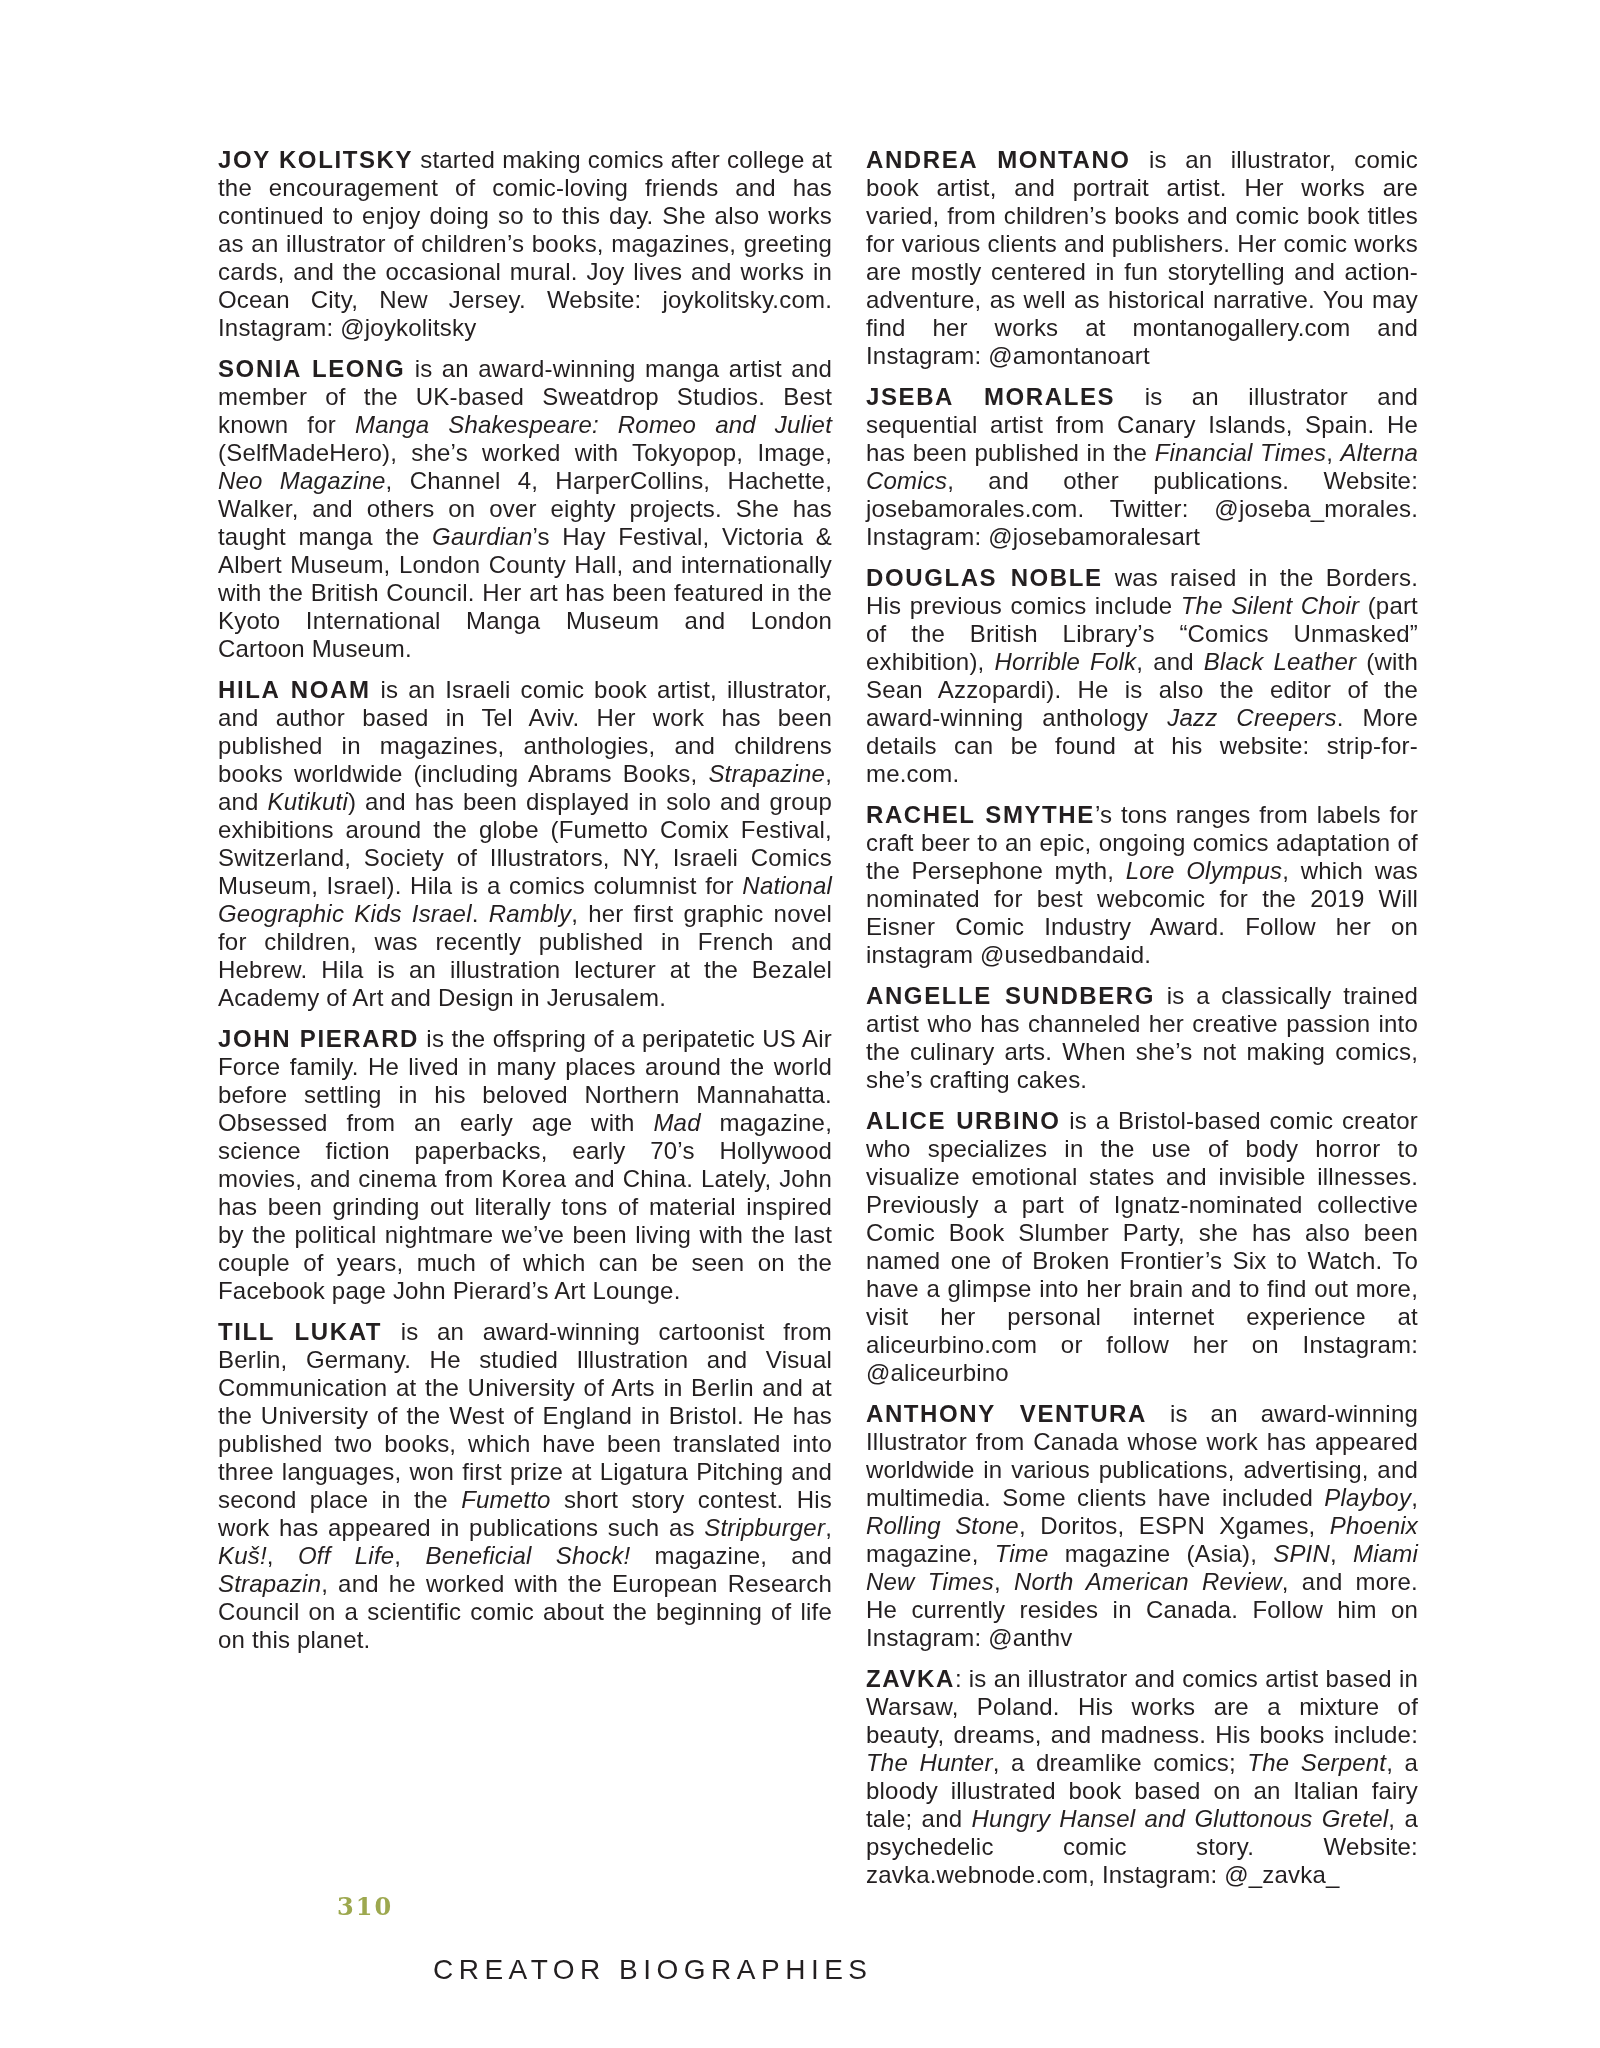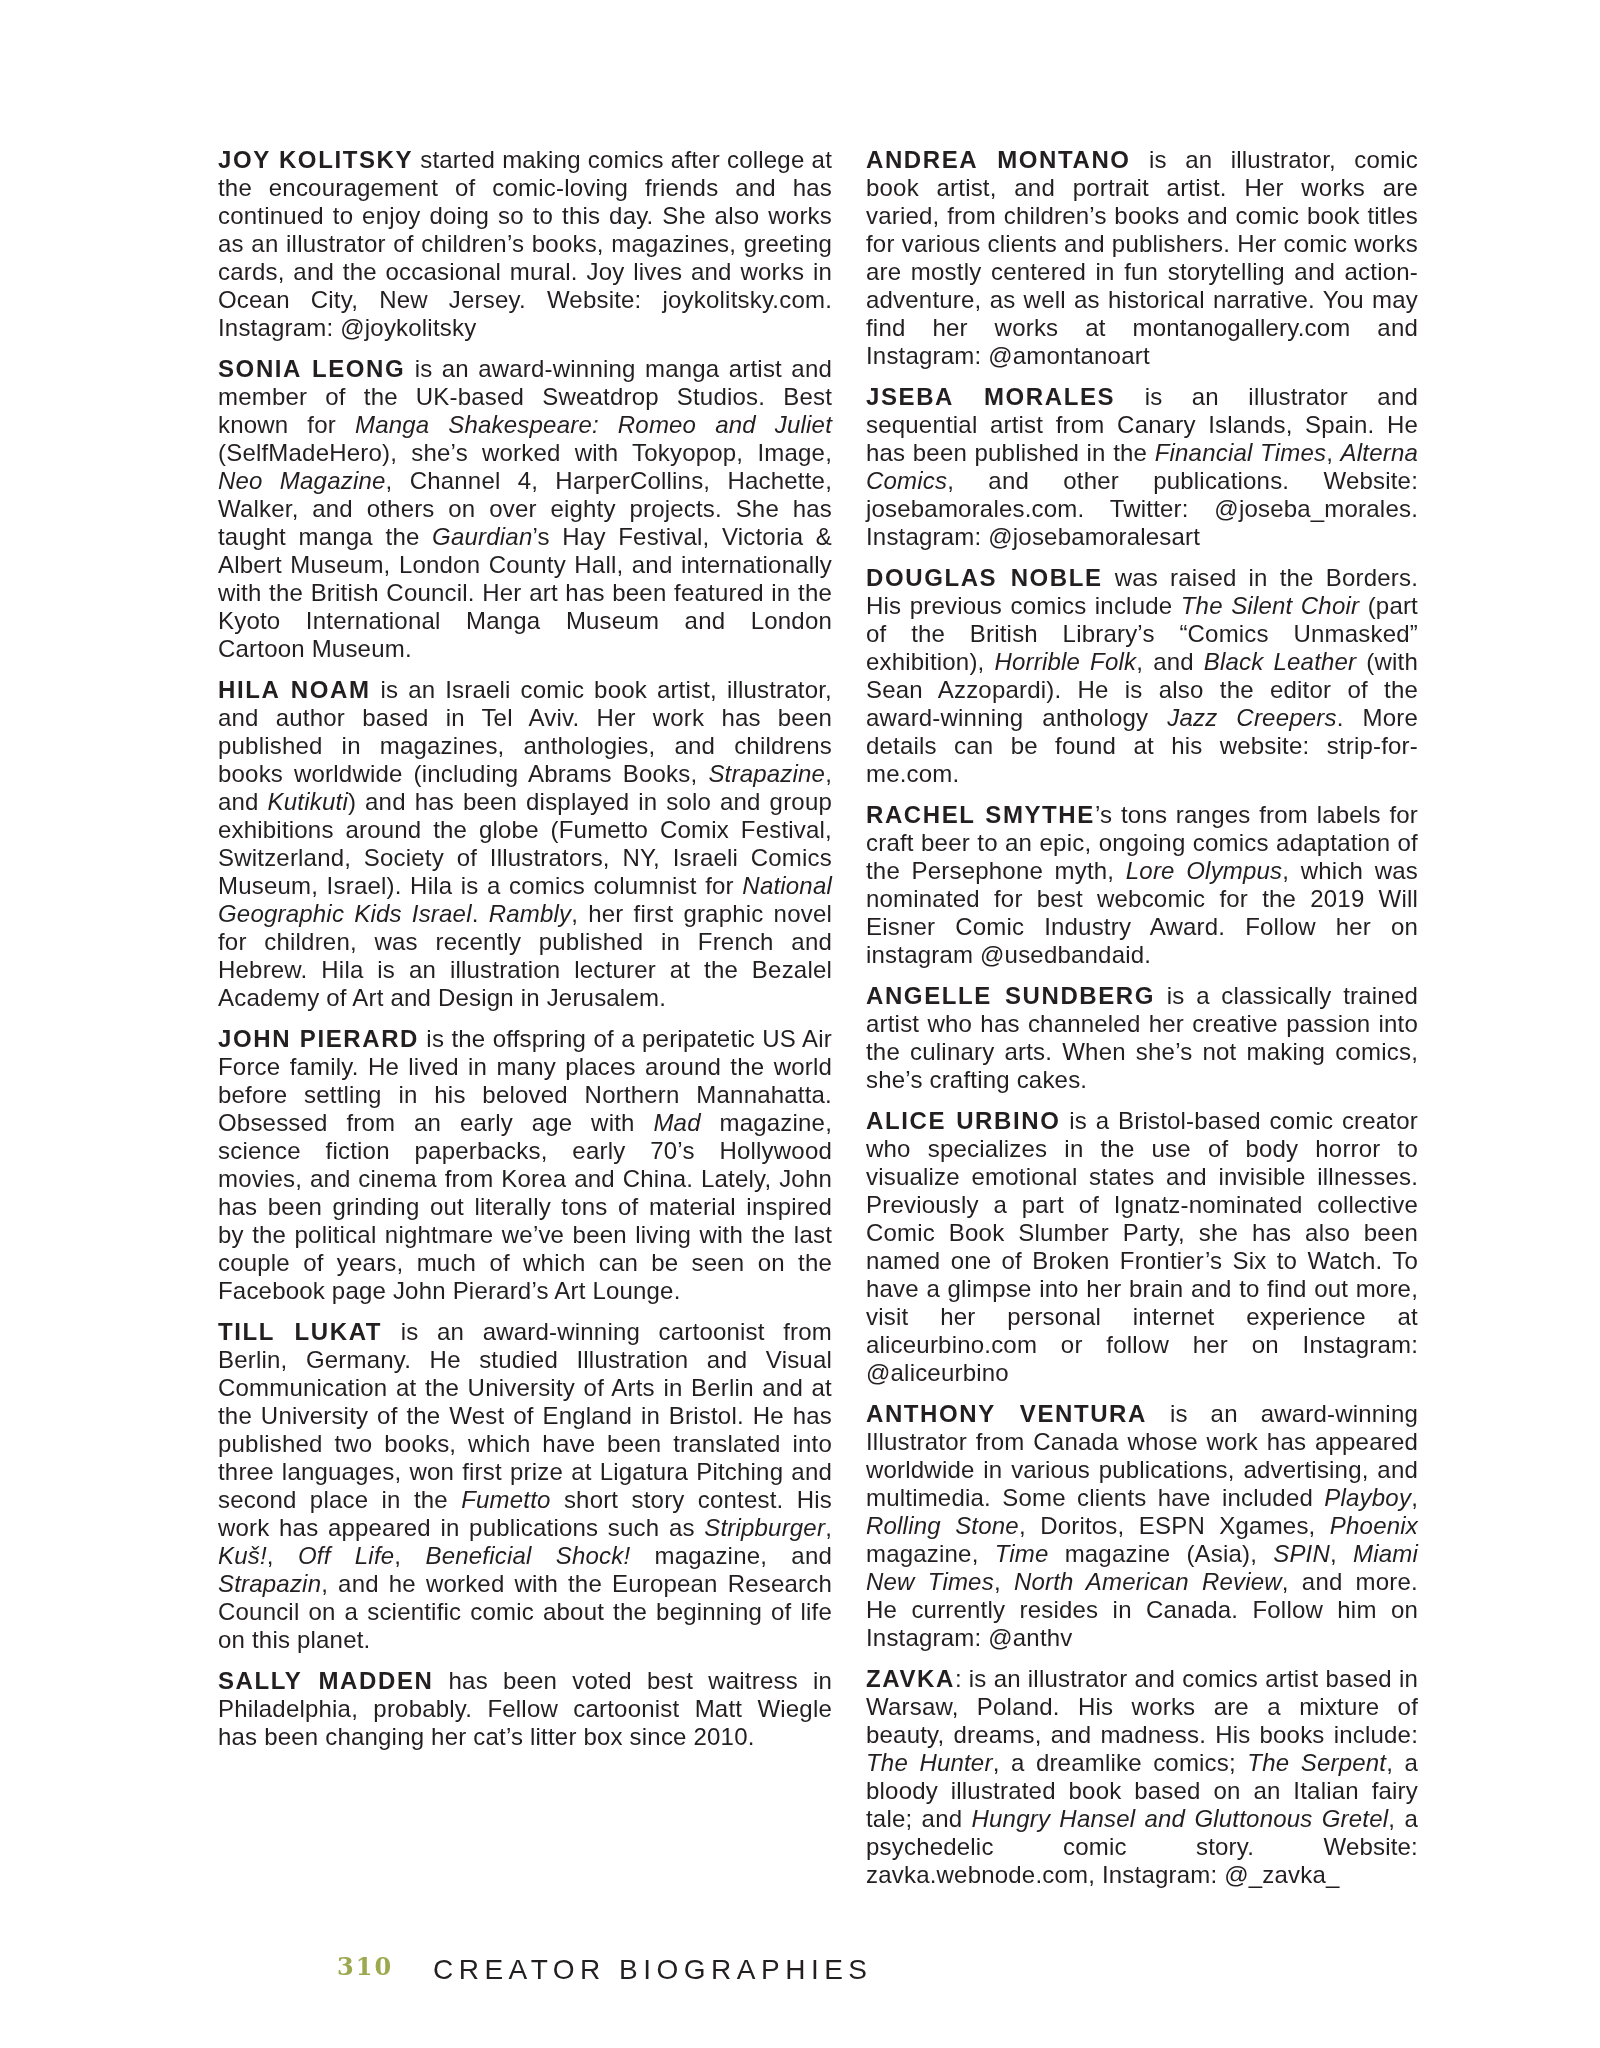--- a/index.html
+++ b/index.html
@@ -33,21 +33,21 @@
     -webkit-hyphens: auto;
   }
   .bio-name {
     font-weight: 700;
     letter-spacing: 1.6px;
   }
   .it { font-style: italic; }
   .footer-page-number {
     position: absolute;
     left: 337px;
-    top: 1952px;
+    top: 1892px;
     font-family: "DejaVu Serif", serif;
     font-weight: 700;
     font-size: 24px;
     letter-spacing: 2px;
     color: #9da84f;
   }
   .footer-section-title {
     position: absolute;
     left: 433px;
     top: 1954px;
@@ -60,21 +60,20 @@
 </head>
 <body>
 
 <div class="page">
   <div class="column column-left">
       <p class="bio"><span class="bio-name">JOY KOLITSKY</span><span> started making comics after college at the encouragement of comic-loving friends and has continued to enjoy doing so to this day. She also works as an illustrator of children’s books, magazines, greeting cards, and the occasional mural. Joy lives and works in Ocean City, New Jersey. Website: joykolitsky.com. Instagram: @joykolitsky</span></p>
       <p class="bio"><span class="bio-name">SONIA LEONG</span><span> is an award-winning manga artist and member of the UK-based Sweatdrop Studios. Best known for </span><span class="it">Manga Shakespeare: Romeo and Juliet</span><span> (SelfMadeHero), she’s worked with Tokyopop, Image, </span><span class="it">Neo Magazine</span><span>, Channel 4, HarperCollins, Hachette, Walker, and others on over eighty projects. She has taught manga the </span><span class="it">Gaurdian</span><span>’s Hay Festival, Victoria &amp; Albert Museum, London County Hall, and internationally with the British Council. Her art has been featured in the Kyoto International Manga Museum and London Cartoon Museum.</span></p>
       <p class="bio"><span class="bio-name">HILA NOAM</span><span> is an Israeli comic book artist, illustrator, and author based in Tel Aviv. Her work has been published in magazines, anthologies, and childrens books worldwide (including Abrams Books, </span><span class="it">Strapazine</span><span>, and </span><span class="it">Kutikuti</span><span>) and has been displayed in solo and group exhibitions around the globe (Fumetto Comix Festival, Switzerland, Society of Illustrators, NY, Israeli Comics Museum, Israel). Hila is a comics columnist for </span><span class="it">National Geographic Kids Israel</span><span>. </span><span class="it">Rambly</span><span>, her first graphic novel for children, was recently published in French and Hebrew. Hila is an illustration lecturer at the Bezalel Academy of Art and Design in Jerusalem.</span></p>
       <p class="bio"><span class="bio-name">JOHN PIERARD</span><span> is the offspring of a peripatetic US Air Force family. He lived in many places around the world before settling in his beloved Northern Mannahatta. Obsessed from an early age with </span><span class="it">Mad</span><span> magazine, science fiction paperbacks, early 70’s Hollywood movies, and cinema from Korea and China. Lately, John has been grinding out literally tons of material inspired by the political nightmare we’ve been living with the last couple of years, much of which can be seen on the Facebook page John Pierard’s Art Lounge.</span></p>
       <p class="bio"><span class="bio-name">TILL LUKAT</span><span> is an award-winning cartoonist from Berlin, Germany. He studied Illustration and Visual Communication at the University of Arts in Berlin and at the University of the West of England in Bristol. He has published two books, which have been translated into three languages, won first prize at Ligatura Pitching and second place in the </span><span class="it">Fumetto</span><span> short story contest. His work has appeared in publications such as </span><span class="it">Stripburger</span><span>, </span><span class="it">Kuš!</span><span>, </span><span class="it">Off Life</span><span>, </span><span class="it">Beneficial Shock!</span><span> magazine, and </span><span class="it">Strapazin</span><span>, and he worked with the European Research Council on a scientific comic about the beginning of life on this planet.</span></p>
-      <p class="bio"><span class="bio-name">SALLY MADDEN</span><span> has been voted best waitress in Philadelphia, probably. Fellow cartoonist Matt Wiegle has been changing her cat’s litter box since 2010.</span></p>
     </div>
   <div class="column column-right">
       <p class="bio"><span class="bio-name">ANDREA MONTANO</span><span> is an illustrator, comic book artist, and portrait artist. Her works are varied, from children’s books and comic book titles for various clients and publishers. Her comic works are mostly centered in fun storytelling and action-adventure, as well as historical narrative. You may find her works at montanogallery.com and Instagram: @amontanoart</span></p>
       <p class="bio"><span class="bio-name">JSEBA MORALES</span><span> is an illustrator and sequential artist from Canary Islands, Spain. He has been published in the </span><span class="it">Financial Times</span><span>, </span><span class="it">Alterna Comics</span><span>, and other publications. Website: josebamorales.com. Twitter: @joseba_morales. Instagram: @josebamoralesart</span></p>
       <p class="bio"><span class="bio-name">DOUGLAS NOBLE</span><span> was raised in the Borders. His previous comics include </span><span class="it">The Silent Choir</span><span> (part of the British Library’s “Comics Unmasked” exhibition), </span><span class="it">Horrible Folk</span><span>, and </span><span class="it">Black Leather</span><span> (with Sean Azzopardi). He is also the editor of the award-winning anthology </span><span class="it">Jazz Creepers</span><span>. More details can be found at his website: strip-for-me.com.</span></p>
       <p class="bio"><span class="bio-name">RACHEL SMYTHE</span><span>’s tons ranges from labels for craft beer to an epic, ongoing comics adaptation of the Persephone myth, </span><span class="it">Lore Olympus</span><span>, which was nominated for best webcomic for the 2019 Will Eisner Comic Industry Award. Follow her on instagram @usedbandaid.</span></p>
       <p class="bio"><span class="bio-name">ANGELLE SUNDBERG</span><span> is a classically trained artist who has channeled her creative passion into the culinary arts. When she’s not making comics, she’s crafting cakes.</span></p>
       <p class="bio"><span class="bio-name">ALICE URBINO</span><span> is a Bristol-based comic creator who specializes in the use of body horror to visualize emotional states and invisible illnesses. Previously a part of Ignatz-nominated collective Comic Book Slumber Party, she has also been named one of Broken Frontier’s Six to Watch. To have a glimpse into her brain and to find out more, visit her personal internet experience at aliceurbino.com or follow her on Instagram: @aliceurbino</span></p>
       <p class="bio"><span class="bio-name">ANTHONY VENTURA</span><span> is an award-winning Illustrator from Canada whose work has appeared worldwide in various publications, advertising, and multimedia. Some clients have included </span><span class="it">Playboy</span><span>, </span><span class="it">Rolling Stone</span><span>, Doritos, ESPN Xgames, </span><span class="it">Phoenix</span><span> magazine, </span><span class="it">Time</span><span> magazine (Asia), </span><span class="it">SPIN</span><span>, </span><span class="it">Miami New Times</span><span>, </span><span class="it">North American Review</span><span>, and more. He currently resides in Canada. Follow him on Instagram: @anthv</span></p>
       <p class="bio"><span class="bio-name">ZAVKA</span><span>: is an illustrator and comics artist based in Warsaw, Poland. His works are a mixture of beauty, dreams, and madness. His books include: </span><span class="it">The Hunter</span><span>, a dreamlike comics; </span><span class="it">The Serpent</span><span>, a bloody illustrated book based on an Italian fairy tale; and </span><span class="it">Hungry Hansel and Gluttonous Gretel</span><span>, a psychedelic comic story. Website: zavka.webnode.com, Instagram: @_zavka_</span></p>

